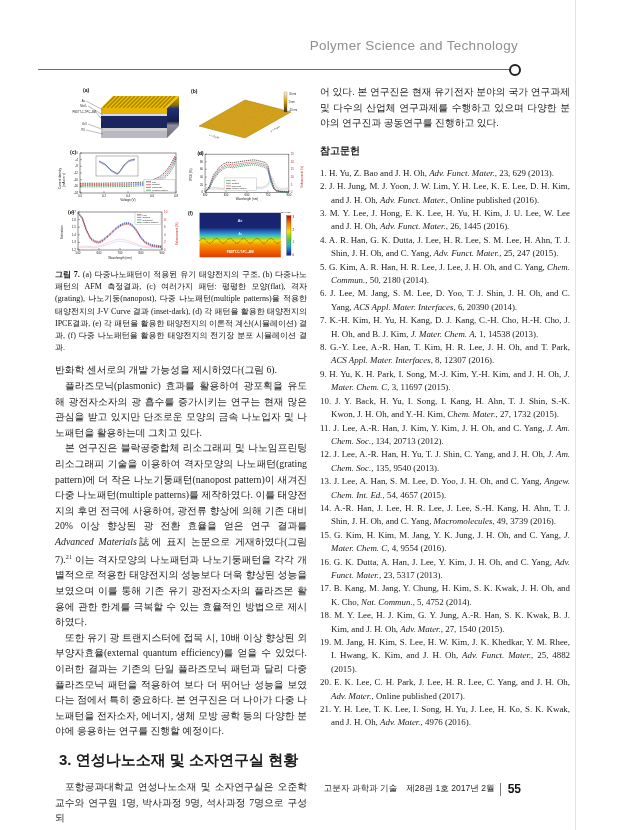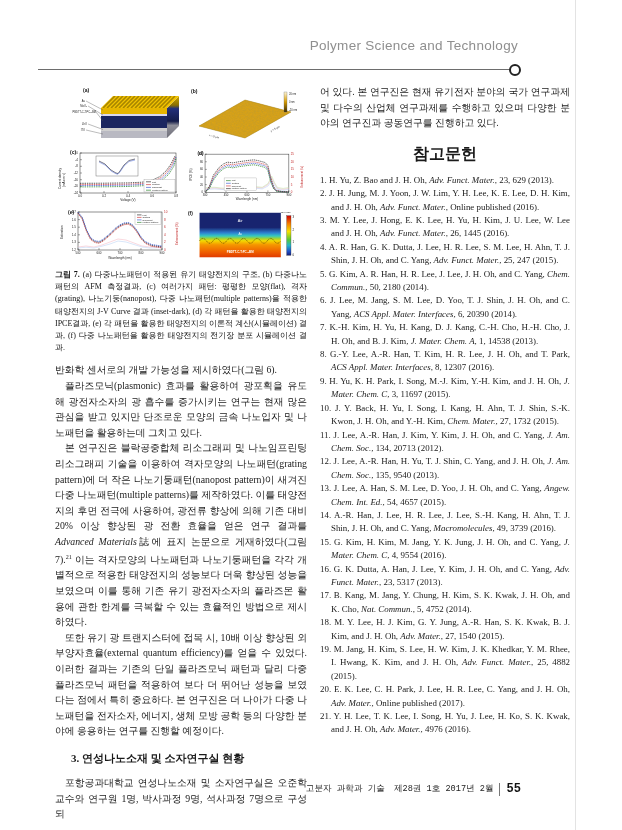--- a/index.html
+++ b/index.html
@@ -29,30 +29,30 @@
            font-size:8px;line-height:12.2px;text-align:justify;color:#111;}
   .caption b{font-weight:bold;}
   figure{margin:0;}
   
   .bp{margin:0;font-size:9.8px;line-height:15.6px;text-align:justify;}
   .bp.ind{text-indent:10px;}
   .it{font-style:italic;margin-top:36px;}
   .bd{font-weight:normal;}
   sup{font-size:.62em;}
   .left-body{margin-top:8px;}
-  .sec-head{font-family:Liberation Serif, serif;font-size:11px;font-weight:bold;
-            margin:12px 0 9px 16px;}
+  .sec-head{font-family:Liberation Sans, sans-serif;font-size:15px;font-weight:bold;
+            margin:12px 0 9px 4px;}
   
   .right-intro{font-size:9.8px;line-height:15.6px;}
-  .ref-head{font-family:"Liberation Sans","DejaVu Sans",sans-serif;text-align:center;font-size:16px;
+  .ref-head{font-family:"Liberation Sans","DejaVu Sans",sans-serif;font-size:10px;
             font-weight:bold;margin:13px 0 9px 0;}
   .ref{font-size:8.9px;line-height:13.4px;text-align:justify;padding-left:11px;text-indent:-11px;}
   
   .footer{position:absolute;top:782px;right:54px;display:flex;align-items:center;
-          font-family:Liberation Mono, monospace;}
+          font-family:Liberation Sans, sans-serif;}
   .f-journal{font-size:8.6px;color:#222;margin-right:9px;}
   .f-issue{font-size:8.6px;color:#222;margin-right:5px;}
   .f-div{width:1px;height:13px;background:#777;margin-right:7px;}
   .f-page{font-size:12px;font-weight:bold;color:#111;}
 </style>
 </head>
 <body>
 
 <div class="page">
 

